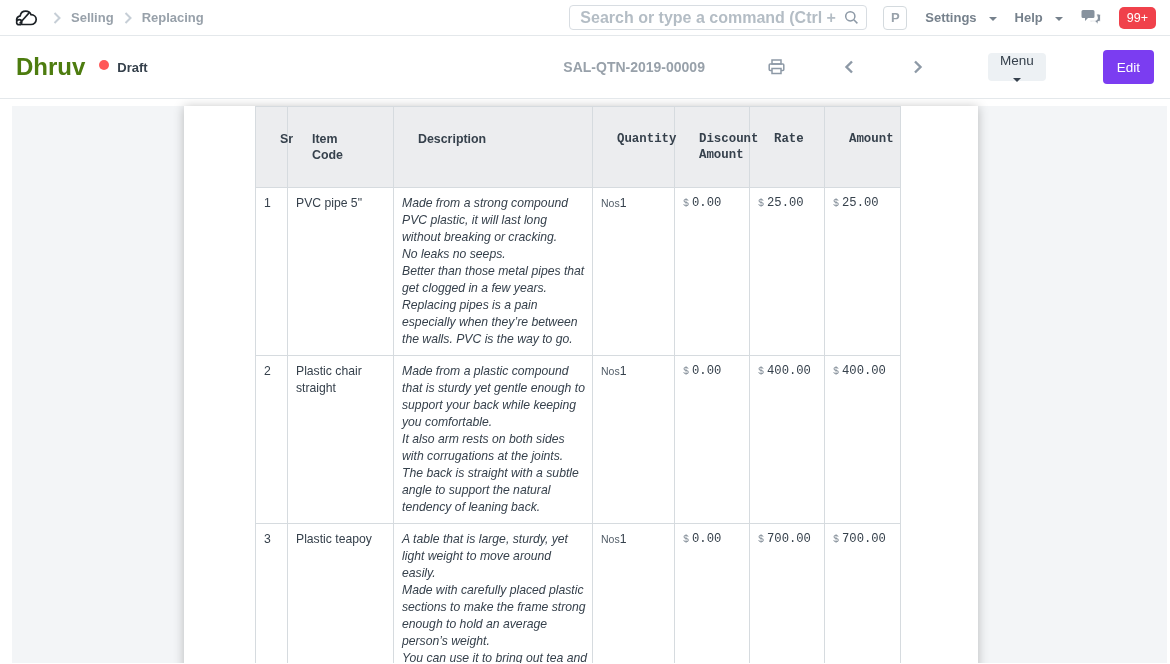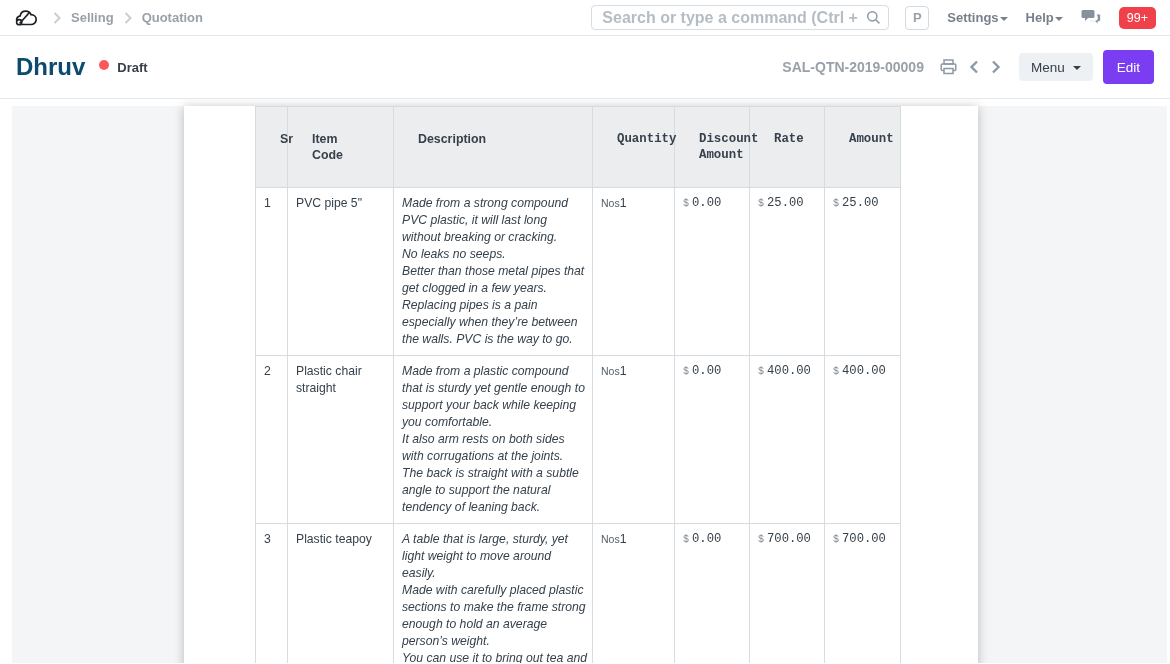--- a/index.html
+++ b/index.html
@@ -16,42 +16,42 @@
   .search { position: relative; width: 298px; margin-right: 16px; }
   .search input { width: 100%; height: 25px; border: 1px solid #d8dde2; border-radius: 4px;
     background: #fff; padding: 0 30px 0 10px; font-size: 16px; color: #36414c;
     font-family: inherit; outline: none; font-weight: bold; }
   .search input::placeholder { color: #b4bdc5; }
   .search-icon { position: absolute; right: 8px; top: 5px; }
   .nav-right { display: flex; align-items: center; gap: 18px; }
   .avatar { width: 24px; height: 24px; border: 1px solid #d4dade; border-radius: 4px;
     display: flex; align-items: center; justify-content: center;
     color: #98a1aa; font-weight: bold; font-size: 13px; background: #fff; cursor: pointer; }
-  .nav-item { display: flex; align-items: center; gap: 1px; font-size: 13px;
+  .nav-item { display: flex; align-items: center; gap: 12px; font-size: 13px;
     font-weight: bold; color: #76818c; cursor: pointer; }
   .caret { width: 0; height: 0; border-left: 4px solid transparent;
     border-right: 4px solid transparent; border-top: 4px solid #76818c; margin-top: 2px; }
   .chat-btn { display: flex; align-items: center; cursor: pointer; }
   .badge { background: #f0414b; color: #fff; font-size: 12.5px; font-weight: normal;
     padding: 4px 8px; border-radius: 5px; cursor: pointer; }
 
   
   .page-head { height: 63px; background: #fff; border-bottom: 1px solid #e4e8eb;
     display: flex; align-items: center; padding: 0 16px; }
-  .title { font-size: 24px; font-weight: bold; color: #0c4a6e; margin-right: 14px; }
+  .title { font-size: 24px; font-weight: bold; color: #4d7c0f; margin-right: 14px; }
   .indicator { display: flex; align-items: flex-start; gap: 8px; font-size: 13px;
     font-weight: bold; color: #36414c; }
   .dot { width: 10px; height: 10px; border-radius: 50%; background: #ff5858; }
   .head-spacer { flex: 1; }
-  .head-right { display: flex; align-items: center; }
+  .head-right { display: flex; align-items: center; gap: 47px; }
   .doc-id { font-size: 14px; font-weight: bold; color: #98a1aa; margin-right: 16px; }
   .icon-btn { display: flex; align-items: center; cursor: pointer; margin-right: 12px; }
   .btn { height: 28px; border: none; border-radius: 4px; font-size: 13.5px;
     font-family: inherit; cursor: pointer; display: flex; align-items: center; }
-  .btn-menu { background: #edf1f4; color: #36414c; padding: 0 12px; gap: 8px; margin-left: 6px; }
+  .btn-menu { background: #edf1f4; color: #36414c; padding: 0 12px; gap: 8px; margin-left: 6px; flex-direction: column; }
   .btn-menu .caret { border-top-color: #36414c; }
   .btn-edit { background: #7b3df1; color: #fff; padding: 17px 14px; margin-left: 10px; }
 
   
   .main { position: relative; height: 564px; background: #fff; overflow: hidden; }
   .print-wrapper { position: absolute; left: 12px; right: 3px; top: 7px; bottom: 0;
     background: #f3f5f7; }
   .paper { position: absolute; left: 172px; top: 0; width: 794px; height: 640px;
     background: #fff; box-shadow: 0 1px 10px rgba(0,0,0,0.25); }
 
@@ -82,21 +82,21 @@
     <svg width="8" height="12" viewBox="0 0 8 12">
         <path d="M1.5 1 L6.5 6 L1.5 11" stroke="#c6ced6" stroke-width="2" fill="none"></path>
       </svg>
   </span>
   <a class="bc">Selling</a>
   <span class="bc-sep">
     <svg width="8" height="12" viewBox="0 0 8 12">
         <path d="M1.5 1 L6.5 6 L1.5 11" stroke="#c6ced6" stroke-width="2" fill="none"></path>
       </svg>
   </span>
-  <a class="bc">Quotation</a>
+  <a class="bc">Replacing</a>
 
   <div class="nav-spacer"></div>
 
   <div class="search">
     <input type="text" placeholder="Search or type a command (Ctrl + G)" style="">
     <span class="search-icon">
       <svg width="15" height="15" viewBox="0 0 15 15" fill="none">
         <circle cx="6.3" cy="6.3" r="4.6" stroke="#8d99a6" stroke-width="1.5"></circle>
         <path d="M9.8 9.8 L13.4 13.4" stroke="#8d99a6" stroke-width="1.5"></path>
       </svg>

